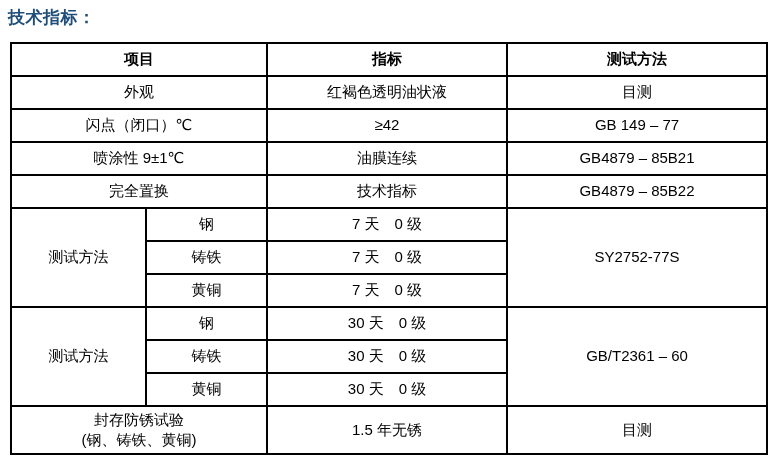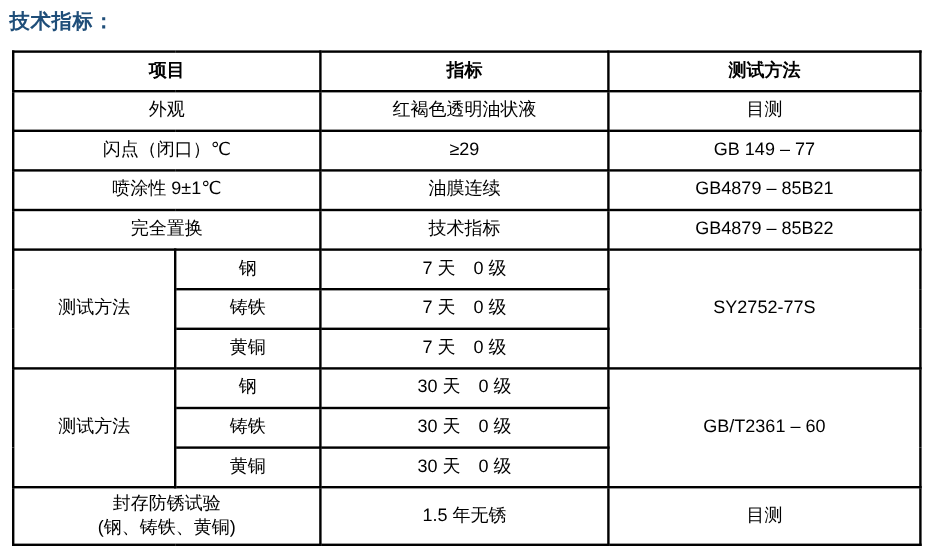--- a/index.html
+++ b/index.html
@@ -73,21 +73,21 @@
       <th>测试方法</th>
     </tr>
 
     <tr class="row-std">
       <td colspan="2">外观</td>
       <td>红褐色透明油状液</td>
       <td>目测</td>
     </tr>
     <tr class="row-std">
       <td colspan="2">闪点（闭口）℃</td>
-      <td>≥29</td>
+      <td>≥42</td>
       <td>GB 149 – 77</td>
     </tr>
     <tr class="row-std">
       <td colspan="2">喷涂性 9±1℃</td>
       <td>油膜连续</td>
       <td>GB4879 – 85B21</td>
     </tr>
     <tr class="row-std">
       <td colspan="2">完全置换</td>
       <td>技术指标</td>

